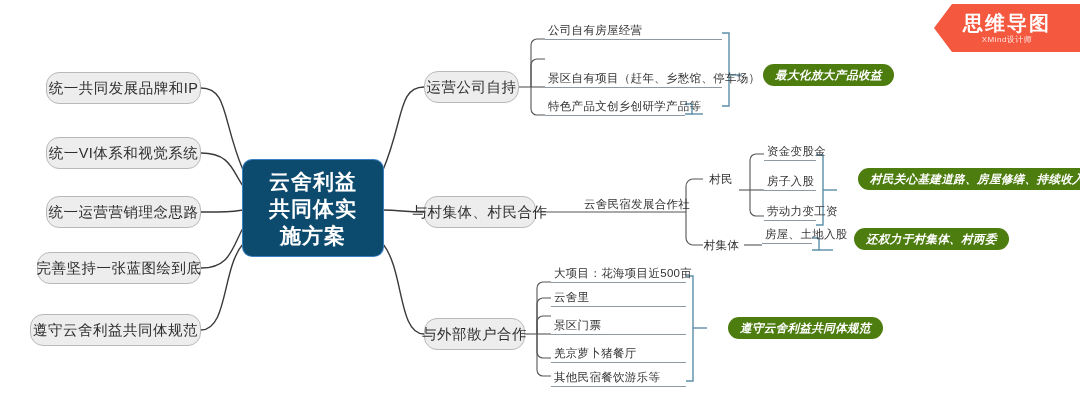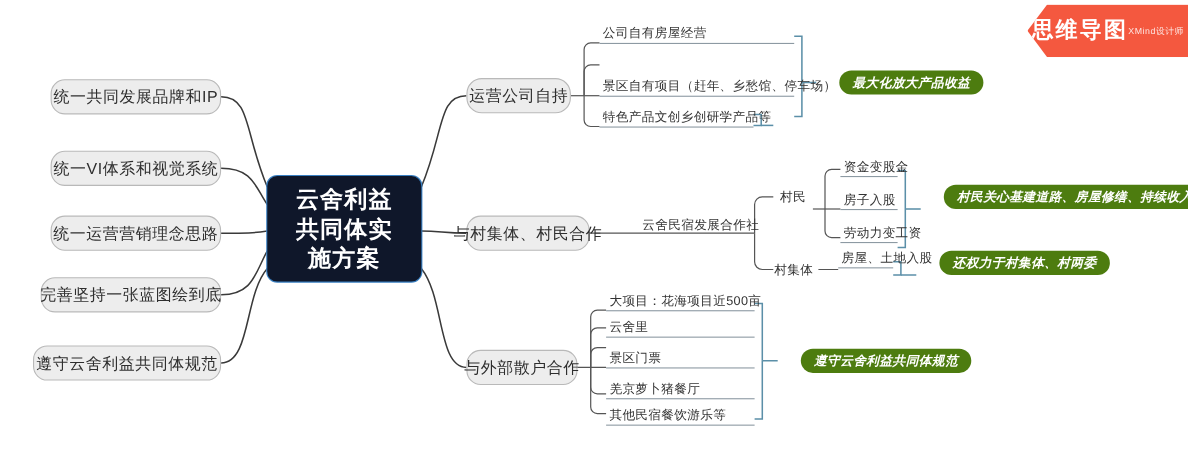--- a/index.html
+++ b/index.html
@@ -12,21 +12,21 @@
   svg.wires{position:absolute;left:0;top:0;width:1080px;height:417px;pointer-events:none;}
 
   .node{
     position:absolute;box-sizing:border-box;
     display:flex;align-items:center;justify-content:center;
     white-space:nowrap;
   }
 
   
   .central{
-    background:#0f172a;color:#ffffff;border-radius:9px;
+    background:#0c4a6e;color:#ffffff;border-radius:9px;
     font-size:21px;line-height:27px;font-weight:700;
     text-align:center;letter-spacing:1px;
     flex-direction:column;
     box-shadow:0 0 0 1px #3a80c2;
   }
 
   
   .pillbox{
     background:#ededed;border:1px solid #b9b9b9;border-radius:13px;
     font-size:14.5px;color:#2e2e2e;letter-spacing:.5px;align-items:center;
@@ -50,21 +50,21 @@
     padding:0 12px;
     margin-left:21px;
   }
 
   
   .badge{
     position:absolute;right:0;top:4px;width:146px;height:48px;
     background:#f4583f;
     clip-path:polygon(18px 0,146px 0,146px 48px,18px 48px,0 24px);
     color:#ffffff;
-    display:flex;flex-direction:row;align-items:center;justify-content:center;
+    display:flex;flex-direction:column;align-items:center;justify-content:center;
   }
   .badge-title{font-size:20px;font-weight:700;letter-spacing:2px;line-height:22px;}
   .badge-sub{font-size:8px;letter-spacing:.5px;opacity:.85;line-height:10px;margin-top:1px;}
 </style>
 </head>
 <body>
 
 <div id="canvas">
 
   <svg class="wires" viewBox="0 0 1080 417">

